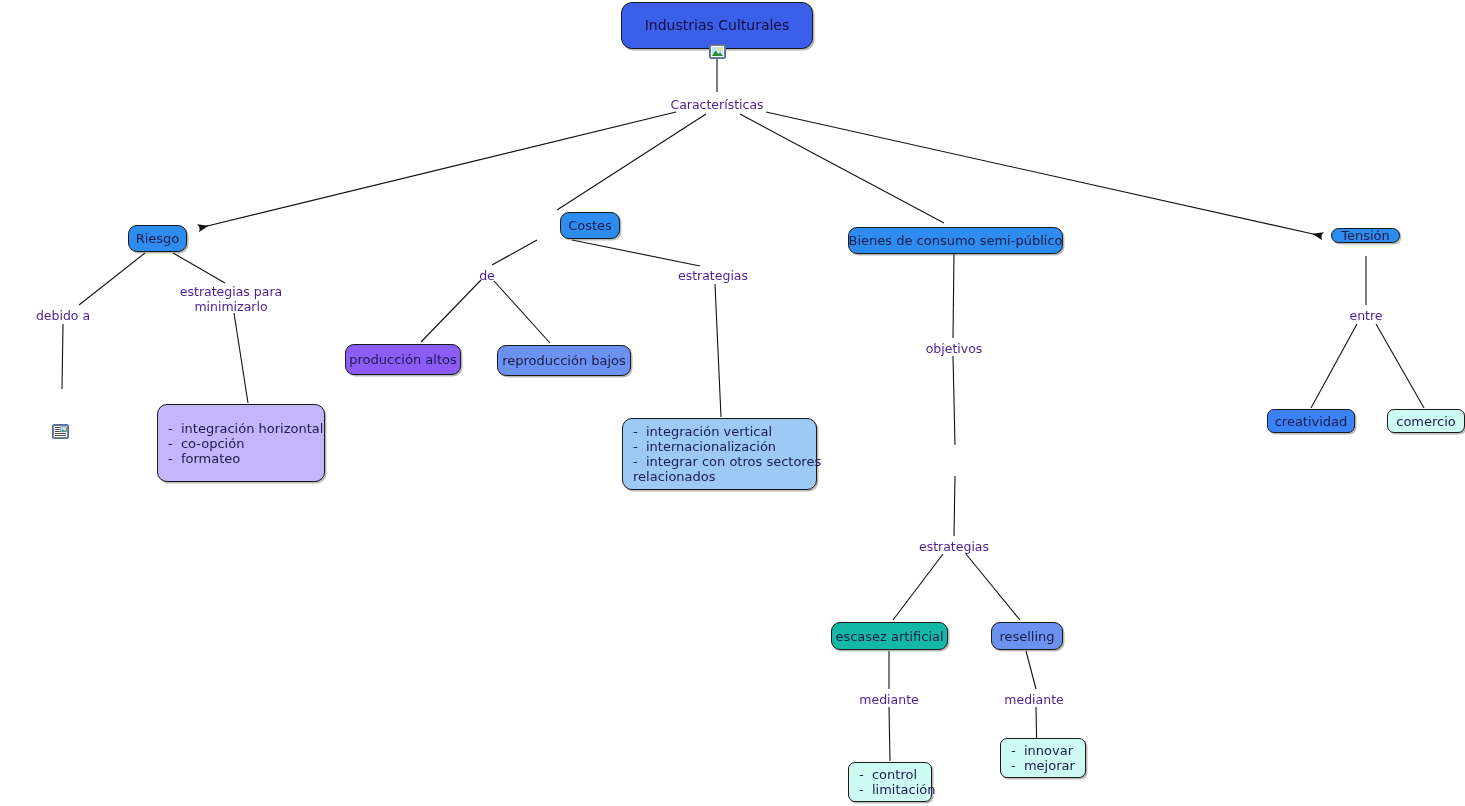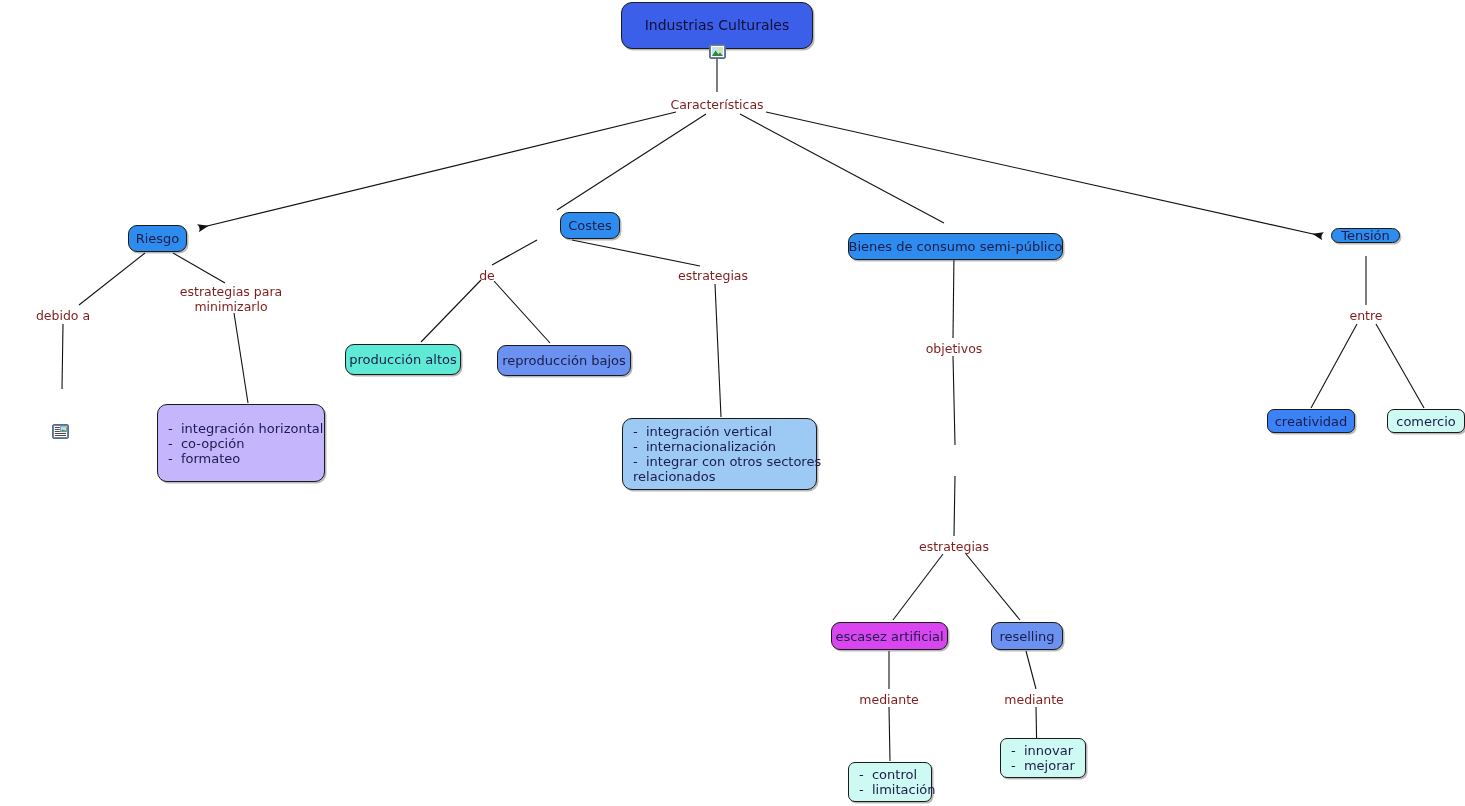--- a/index.html
+++ b/index.html
@@ -66,21 +66,21 @@
     background: #cdfaf3;
     border-radius: 7px;
   }
   .node.cyan.listbox {
     background: #cdfaf3;
   }
   .link-label {
     position: absolute;
     font-size: 12.5px;
     line-height: 14.5px;
-    color: #7f1d1d;
+    color: #4c1d95;
     text-align: center;
     white-space: pre;
     transform: translateX(-50%);
     cursor: default;
   }
   .node-icon {
     position: absolute;
     width: 17px;
     height: 15px;
     border: 1px solid #4a6fae;
@@ -135,32 +135,32 @@
 
       <line x1="1366" y1="256" x2="1366" y2="305"></line>
       <line x1="1357" y1="324" x2="1311" y2="408"></line>
       <line x1="1376" y1="324" x2="1424" y2="408"></line>
     </g>
   </svg>
 
   <div class="node root" style="left: 621px; top: 2px; width: 192px; height: 47px; background: rgb(59, 95, 232);">Industrias Culturales</div>
   <div class="node primary" style="left: 128px; top: 225px; width: 59px; height: 27px; background: rgb(46, 140, 238);">Riesgo</div>
   <div class="node primary" style="left: 524px; top: 212px; width: 60px; height: 27px; background: rgb(46, 140, 238); margin-left: 36px;">Costes</div>
-  <div class="node primary" style="left: 848px; top: 233px; width: 215px; height: 27px; background: rgb(46, 140, 238);">Bienes de consumo semi-público</div>
+  <div class="node primary" style="left: 848px; top: 227px; width: 215px; height: 27px; background: rgb(46, 140, 238);">Bienes de consumo semi-público</div>
   <div class="node primary" style="left: 1331px; top: 228px; width: 69px; height: 15px; background: rgb(46, 140, 238);">Tensión</div>
   <div class="node listbox" style="left: 157px; top: 404px; width: 168px; height: 78px; background: #c4b5fd;">-  integración horizontal
 -  co-opción
 -  formateo</div>
-  <div class="node medium" style="left: 345px; top: 344px; width: 116px; height: 31px; background: #5eead4;">producción altos</div>
+  <div class="node medium" style="left: 345px; top: 344px; width: 116px; height: 31px; background: #8b5cf6;">producción altos</div>
   <div class="node medium" style="left: 497px; top: 345px; width: 134px; height: 31px; background: rgb(107, 146, 240);">reproducción bajos</div>
   <div class="node listbox" style="left: 622px; top: 418px; width: 195px; height: 72px; background: rgb(156, 202, 245);">-  integración vertical
 -  internacionalización
 -  integrar con otros sectores
 relacionados</div>
-  <div class="node medium" style="left: 831px; top: 622px; width: 117px; height: 28px; background: #d946ef;">escasez artificial</div>
+  <div class="node medium" style="left: 831px; top: 622px; width: 117px; height: 28px; background: #14b8a6;">escasez artificial</div>
   <div class="node medium" style="left: 991px; top: 622px; width: 72px; height: 28px; background: rgb(107, 146, 240);">reselling</div>
   <div class="node cyan listbox" style="left: 848px; top: 762px; width: 84px; height: 40px; background: rgb(205, 250, 243);">-  control
 -  limitación</div>
   <div class="node cyan listbox" style="left: 1000px; top: 738px; width: 86px; height: 40px; background: rgb(205, 250, 243);">-  innovar
 -  mejorar</div>
   <div class="node cyan" style="left: 1267px; top: 409px; width: 88px; height: 24px; background: #3b82f6;">creatividad</div>
   <div class="node cyan" style="left: 1387px; top: 409px; width: 78px; height: 24px; background: rgb(205, 250, 243);">comercio</div>
 
   <div class="link-label" style="left: 717px; top: 98px;">Características</div>
   <div class="link-label" style="left: 63px; top: 309px;">debido a</div>

